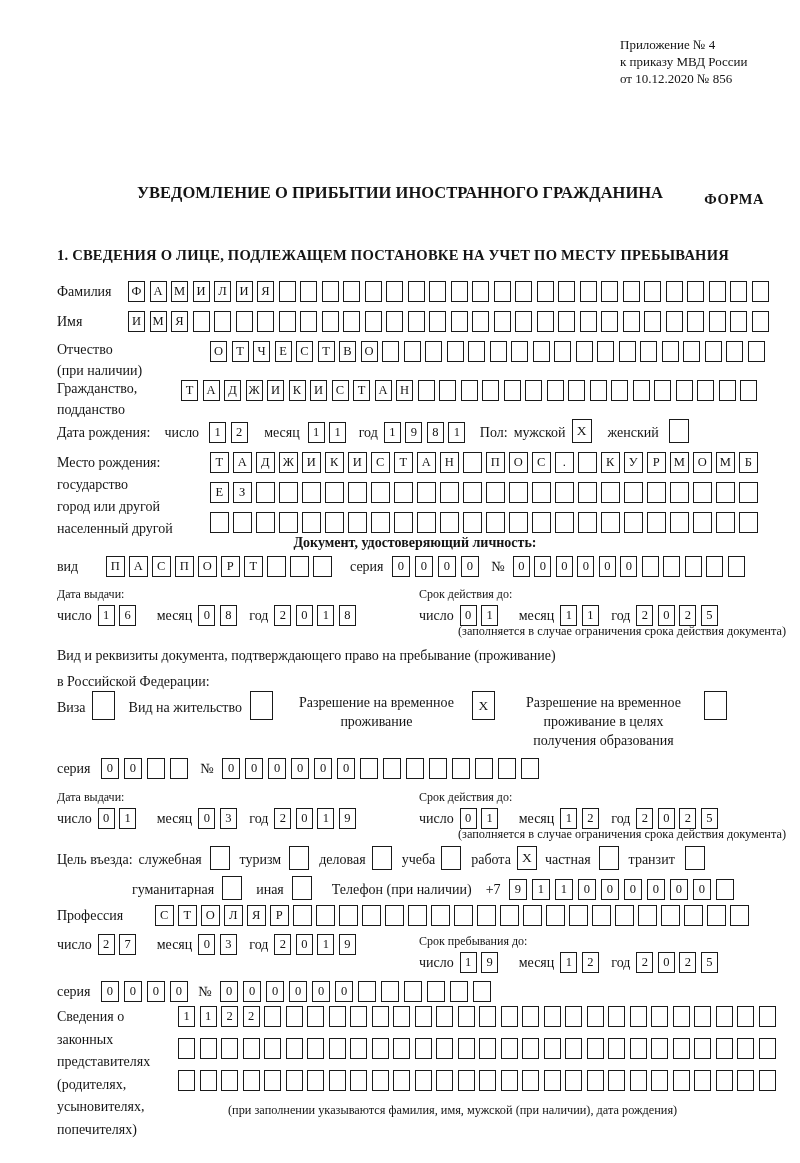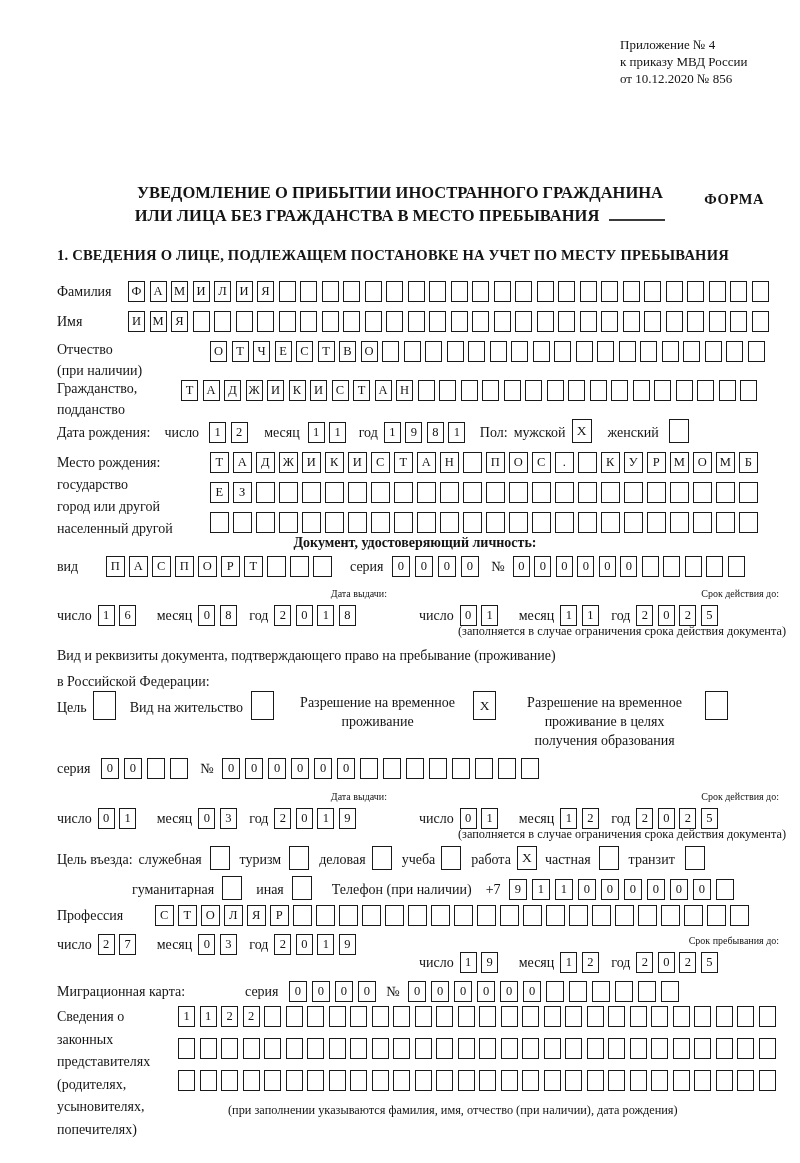--- a/index.html
+++ b/index.html
@@ -48,21 +48,21 @@
   .ml14{margin-left:14px;} .ml16{margin-left:16px;} .ml20{margin-left:20px;}
   .mr6{margin-right:6px;} .mr8{margin-right:8px;} .mr10{margin-right:10px;} .mr12{margin-right:12px;} .mr14{margin-right:14px;}
 
   .center-head { position:absolute; left:57px; right:27px; text-align:center; font-weight:bold; font-size:14px; }
 
   
   .dates { position:absolute; left:57px; right:10px; display:flex; }
   .dcol { }
   .dcol.left { width:330px; }
   .dcol.right { width:360px; margin-left:32px;font-family:Liberation Serif, serif; }
-  .dcap { text-align:right; font-size:10px; line-height:14px; margin-bottom:4px; }
+  .dcap { text-align:left; font-size:12px; line-height:14px; margin-bottom:4px; }
   .dcells { display:flex; align-items:center; }
   .dlbl { font-size:14px; margin-right:6px; flex:0 0 auto; }
   .note { position:absolute; right:14px; left:65px; text-align:right; font-size:12.3px; }
   .optlbl { font-size:14px; line-height:19px; }
   .wrap175 { width:175px; text-align:center; }
   .wrap185 { width:185px; text-align:center; }
 
   .rep-cells > .cells { margin-bottom:11px; }
   .rep-note { position:absolute; left:228px; font-size:12.3px; }
 </style>
@@ -72,23 +72,20 @@
 <div class="page">
 
   <div class="hdr">
     <div>Приложение № 4</div>
     <div>к приказу МВД России</div>
     <div>от 10.12.2020 № 856</div>
   </div>
   <div class="form-word">ФОРМА</div>
 
   <div class="title t1">УВЕДОМЛЕНИЕ О ПРИБЫТИИ ИНОСТРАННОГО ГРАЖДАНИНА</div>
-  <div class="title t2">
-    <span>ИЛИ ЛИЦА БЕЗ ГРАЖДАНСТВА В МЕСТО ПРЕБЫВАНИЯ</span><span class="blank-line"></span>
-  </div>
 
   <div class="sec">1. СВЕДЕНИЯ О ЛИЦЕ, ПОДЛЕЖАЩЕМ ПОСТАНОВКЕ НА УЧЕТ ПО МЕСТУ ПРЕБЫВАНИЯ</div>
 
   <div class="frow" style="top:281px">
     <span class="lbl lw71">Фамилия</span>
     <span class="cells">
         <span class="cell">Ф</span>
         <span class="cell">А</span>
         <span class="cell">М</span>
         <span class="cell">И</span>
@@ -431,21 +428,21 @@
   <div class="note" style="top:624px">(заполняется в случае ограничения срока действия документа)</div>
 
   <div class="frow" style="top:645px">
     <span class="lbl">Вид и реквизиты документа, подтверждающего право на пребывание (проживание)</span>
   </div>
   <div class="frow" style="top:671px">
     <span class="lbl">в Российской Федерации:</span>
   </div>
 
   <div class="frow" style="top:693px">
-    <span class="optlbl mr6" style="line-height:29px">Цель</span>
+    <span class="optlbl mr6" style="line-height:29px">Виза</span>
     <span class="cbx tall"></span>
     <span class="optlbl ml14 mr8" style="line-height:29px">Вид на жительство</span>
     <span class="cbx tall"></span>
     <span class="optlbl wrap175 ml16 mr8">Разрешение на временное проживание</span>
     <span class="cbx tall">X</span>
     <span class="optlbl wrap185 ml16 mr8">Разрешение на временное проживание в целях получения образования</span>
     <span class="cbx tall"></span>
   </div>
 
   <div class="frow" style="top:758px; align-items:center">
@@ -634,21 +631,20 @@
             <span class="cell">2</span>
             <span class="cell">0</span>
             <span class="cell">2</span>
             <span class="cell">5</span>
           </span>
       </div>
     </div>
   </div>
 
   <div class="frow" style="top:981px; align-items:center">
-    <span class="lbl lw188">Миграционная карта:</span>
     <span class="lbl mr10">серия</span>
     <span class="cells wide">
         <span class="cell">0</span>
         <span class="cell">0</span>
         <span class="cell">0</span>
         <span class="cell">0</span>
       </span>
     <span class="lbl ml6 mr8">№</span>
     <span class="cells wide">
         <span class="cell">0</span>
@@ -761,15 +757,15 @@
           <span class="cell"></span>
           <span class="cell"></span>
           <span class="cell"></span>
           <span class="cell"></span>
           <span class="cell"></span>
           <span class="cell"></span>
           <span class="cell"></span>
         </span>
     </span>
   </div>
-  <div class="rep-note" style="top:1103px">(при заполнении указываются фамилия, имя, отчество (при наличии), дата рождения)</div>
+  <div class="rep-note" style="top:1103px">(при заполнении указываются фамилия, имя, мужской (при наличии), дата рождения)</div>
 
 </div>
 
 </body></html>

